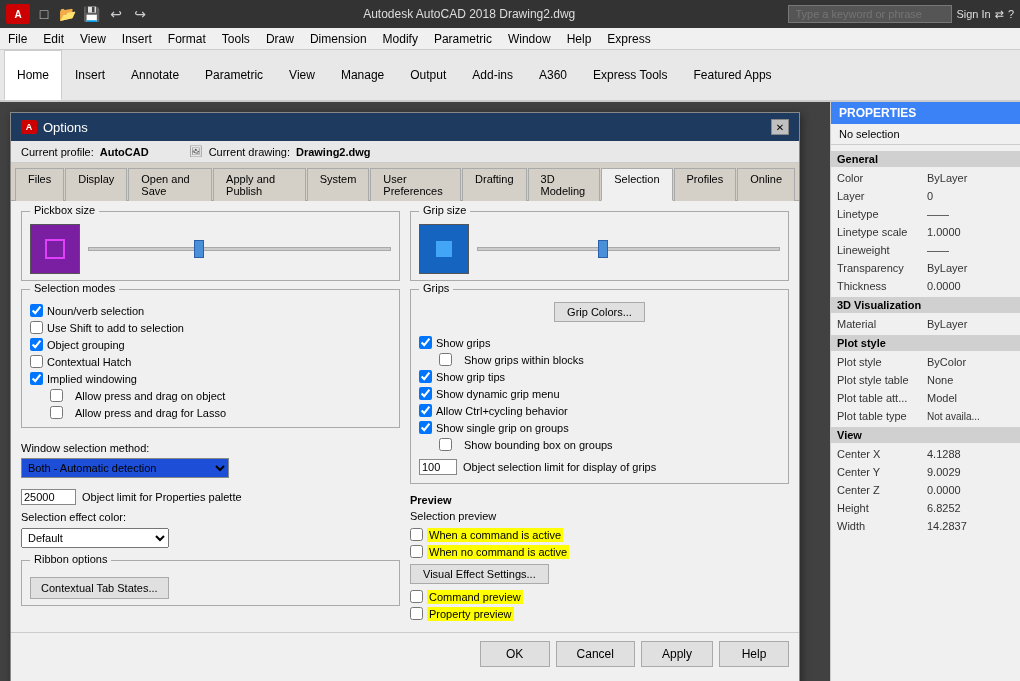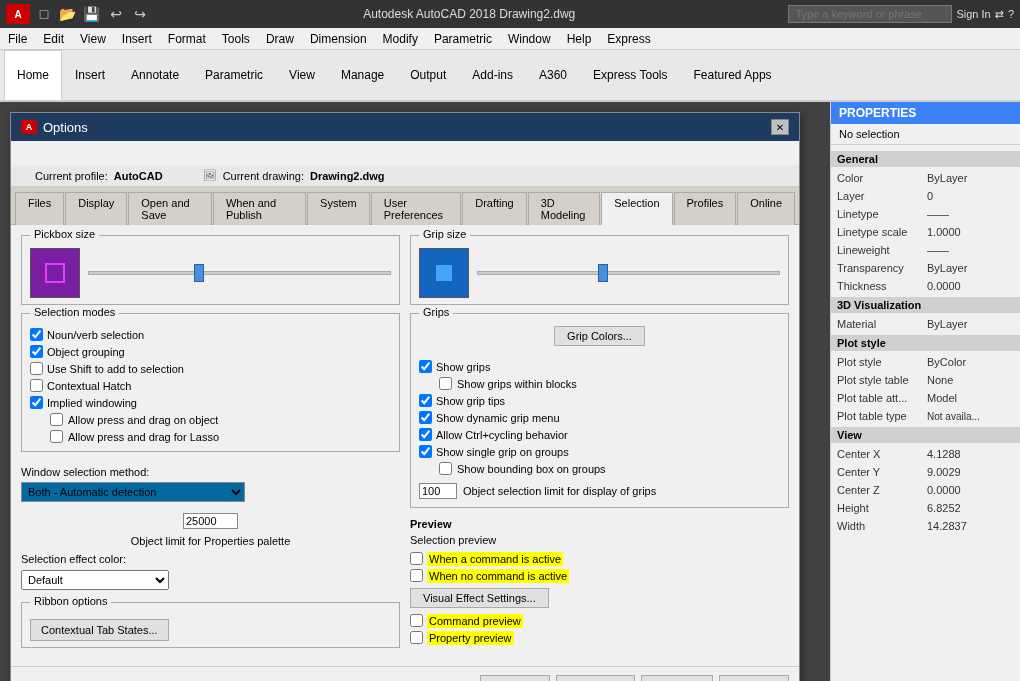--- a/index.html
+++ b/index.html
@@ -125,26 +125,25 @@
     }
     .dialog-close-btn {
       width: 18px; height: 16px;
       background: #c0c0c0;
       border: 1px solid #888;
       display: flex; align-items: center; justify-content: center;
       cursor: pointer; font-size: 10px; color: #000;
     }
     .dialog-info-bar {
       background: #e8e8e8;
-      padding: 4px 24px;
+      padding: 4px 10px;
       display: flex;
       font-size: 11px;
       border-bottom: 1px solid #ccc;
       gap: 40px;
-      margin-top: 24px;
     }
     .dialog-info-item { display: flex; align-items: center; gap: 6px; }
     .dialog-tabs {
       display: flex;
       background: #d4d0c8;
       border-bottom: 1px solid #aaa;
       padding: 0 4px;
       padding-top: 4px;
       gap: 1px;
     }
@@ -248,50 +247,49 @@
       display: flex;
       align-items: center;
       gap: 4px;
       padding: 2px 0;
       font-size: 11px;
     }
     .check-row input[type=checkbox] { width: 13px; height: 13px; }
     .check-row-indent {
       display: flex;
       align-items: center;
-      gap: 5px;
+      gap: 12px;
       padding: 2px 0;
       font-size: 11px;
       padding-left: 20px;
     }
     .check-row-indent input[type=checkbox] { width: 13px; height: 13px; }
 
     
     .select-row {
       display: flex;
       align-items: center;
       gap: 4px;
       padding: 4px 0 2px;
       font-size: 11px;
     }
     .win-select {
-      width: 224px;
+      width: 208px;
       font-size: 11px;
       padding: 2px;
-      background: #0369a1;
+      background: #1d4ed8;
       border: 1px solid #888;
     }
     
     .object-limit-row {
       display: flex;
       align-items: center;
       gap: 6px;
       padding: 3px 0;
       font-size: 11px;
-      flex-direction: column;
     }
     .num-input {
       width: 55px;
       font-size: 11px;
       padding: 1px 2px;
       border: 1px solid #888;
       background: white;
     }
 
     
@@ -472,21 +470,21 @@
             <span style="color:#555;">🖼</span>
             <span>Current drawing:</span>
             <strong>Drawing2.dwg</strong>
           </div>
         </div>
 
         <div class="dialog-tabs">
           <div class="dialog-tab">Files</div>
           <div class="dialog-tab">Display</div>
           <div class="dialog-tab">Open and Save</div>
-          <div class="dialog-tab">When and Publish</div>
+          <div class="dialog-tab">Apply and Publish</div>
           <div class="dialog-tab">System</div>
           <div class="dialog-tab">User Preferences</div>
           <div class="dialog-tab">Drafting</div>
           <div class="dialog-tab">3D Modeling</div>
           <div class="dialog-tab active">Selection</div>
           <div class="dialog-tab">Profiles</div>
           <div class="dialog-tab">Online</div>
         </div>
 
         <div class="dialog-content">
@@ -508,26 +506,26 @@
             </div>
 
             <div class="group-box">
               <span class="group-box-title">Selection modes</span>
               <div style="padding-top:8px;">
                 <div class="check-row">
                   <input type="checkbox" checked="" style="">
                   <label>Noun/verb selection</label>
                 </div>
                 <div class="check-row">
+                  <input type="checkbox" style="">
+                  <label>Use Shift to add to selection</label>
+                </div>
+                <div class="check-row">
                   <input type="checkbox" checked="" style="">
                   <label>Object grouping</label>
-                </div>
-                <div class="check-row">
-                  <input type="checkbox" style="">
-                  <label>Use Shift to add to selection</label>
                 </div>
                 <div class="check-row">
                   <input type="checkbox" style="">
                   <label>Contextual Hatch</label>
                 </div>
                 <div class="check-row">
                   <input type="checkbox" checked="" style="">
                   <label>Implied windowing</label>
                 </div>
                 <div class="check-row-indent">

